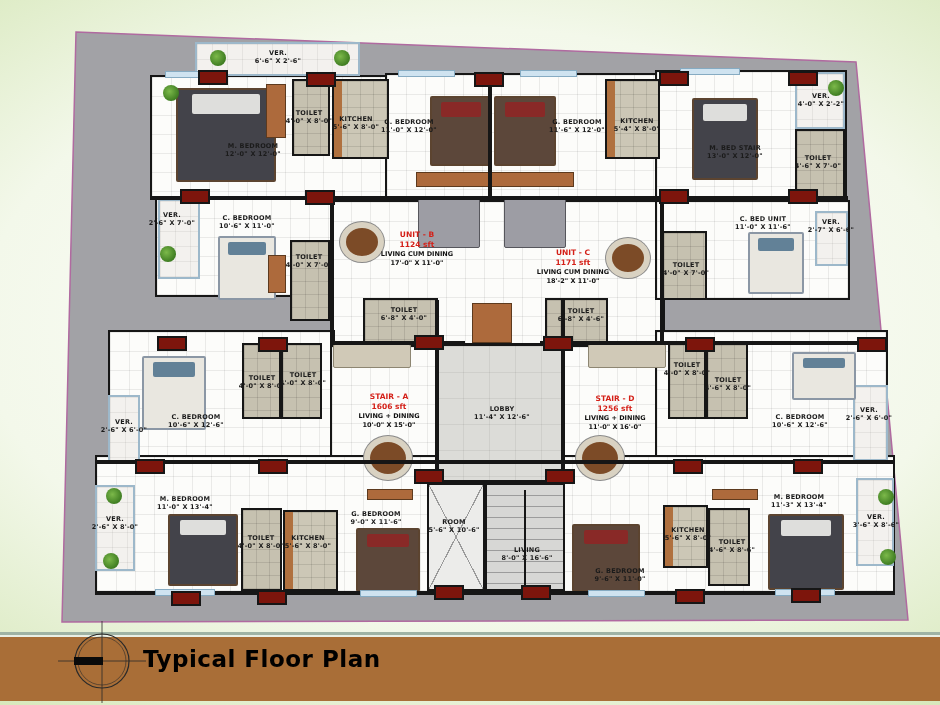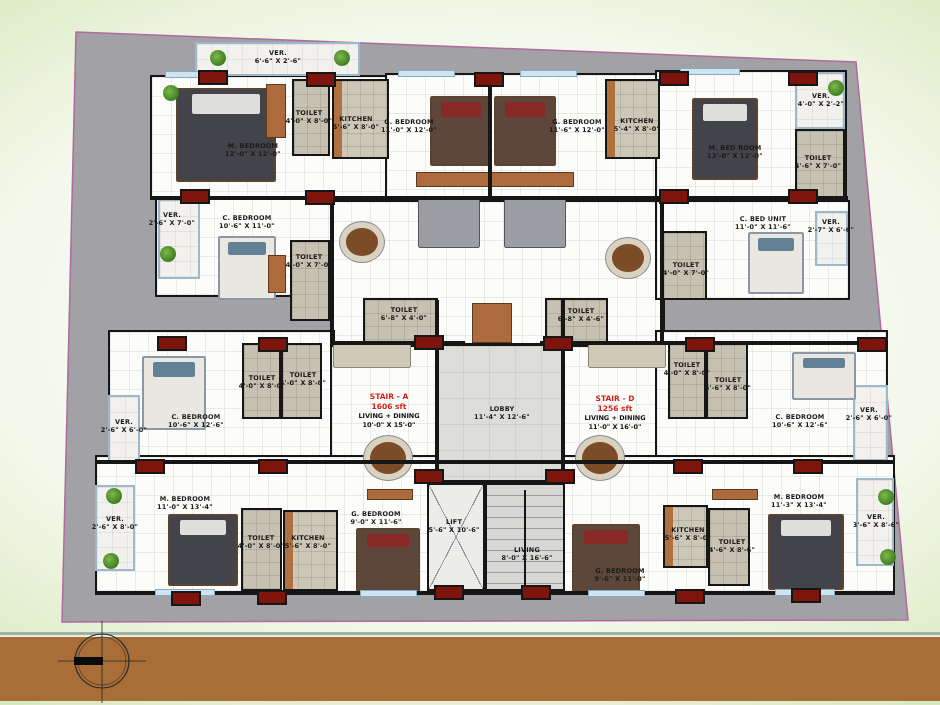--- a/index.html
+++ b/index.html
@@ -220,21 +220,21 @@
       </div>
       <div class="room-label" style="left: 577px; top: 126px;">
         <div>G. BEDROOM</div>
         <div>11'-6" X 12'-0"</div>
       </div>
       <div class="room-label" style="left: 637px; top: 125px;">
         <div>KITCHEN</div>
         <div>5'-4" X 8'-0"</div>
       </div>
       <div class="room-label" style="left: 735px; top: 152px;">
-        <div>M. BED ROOM</div>
+        <div>M. BED STAIR</div>
         <div>13'-0" X 12'-0"</div>
       </div>
       <div class="room-label" style="left: 821px; top: 100px;">
         <div>VER.</div>
         <div>4'-0" X 2'-2"</div>
       </div>
       <div class="room-label" style="left: 818px; top: 162px;">
         <div>TOILET</div>
         <div>4'-6" X 7'-0"</div>
       </div>
@@ -320,21 +320,21 @@
       </div>
       <div class="room-label" style="left: 308px; top: 542px;">
         <div>KITCHEN</div>
         <div>5'-6" X 8'-0"</div>
       </div>
       <div class="room-label" style="left: 376px; top: 518px;">
         <div>G. BEDROOM</div>
         <div>9'-0" X 11'-6"</div>
       </div>
       <div class="room-label" style="left: 454px; top: 526px;">
-        <div>LIFT</div>
+        <div>ROOM</div>
         <div>5'-6" X 10'-6"</div>
       </div>
       <div class="room-label" style="left: 527px; top: 554px;">
         <div>LIVING</div>
         <div>8'-0" X 16'-6"</div>
       </div>
       <div class="room-label" style="left: 620px; top: 575px;">
         <div>G. BEDROOM</div>
         <div>9'-6" X 11'-0"</div>
       </div>
@@ -352,33 +352,46 @@
       </div>
       <div class="room-label" style="left: 876px; top: 521px;">
         <div>VER.</div>
         <div>3'-6" X 8'-6"</div>
       </div>
       <div class="unit-label" style="left: 389px; top: 411px;">
         <span class="red">STAIR - A</span>
         <span class="red">1606 sft</span>
         <span class="blk">LIVING + DINING</span>
         <span class="blk">10'-0" X 15'-0"</span>
+      </div>
+      <div class="unit-label" style="left: 417px; top: 249px;">
+        <span class="red">UNIT - B</span>
+        <span class="red">1124 sft</span>
+        <span class="blk">LIVING CUM DINING</span>
+        <span class="blk">17'-0" X 11'-0"</span>
+      </div>
+      <div class="unit-label" style="left: 573px; top: 267px;">
+        <span class="red">UNIT - C</span>
+        <span class="red">1171 sft</span>
+        <span class="blk">LIVING CUM DINING</span>
+        <span class="blk">18'-2" X 11'-0"</span>
       </div>
       <div class="unit-label" style="left: 615px; top: 413px;">
         <span class="red">STAIR - D</span>
         <span class="red">1256 sft</span>
         <span class="blk">LIVING + DINING</span>
         <span class="blk">11'-0" X 16'-0"</span>
       </div>
     </div>
 
   <div id="title-bar">
     <svg id="compass" viewBox="0 0 124 104">
       <circle cx="62" cy="46" r="27" fill="none" stroke="#2a2a2a" stroke-width="1.2"></circle>
       <circle cx="62" cy="46" r="24" fill="none" stroke="#2a2a2a" stroke-width="0.6"></circle>
       <line x1="18" y1="46" x2="106" y2="46" stroke="#2a2a2a" stroke-width="0.8"></line>
       <line x1="62" y1="6" x2="62" y2="88" stroke="#2a2a2a" stroke-width="0.8"></line>
       <rect x="34" y="42" width="29" height="8" fill="#0a0a0a"></rect>
     </svg>
 
+    <h1 id="plan-title">Typical Floor Plan</h1>
   </div>
 
 </div>
 
 </body></html>

